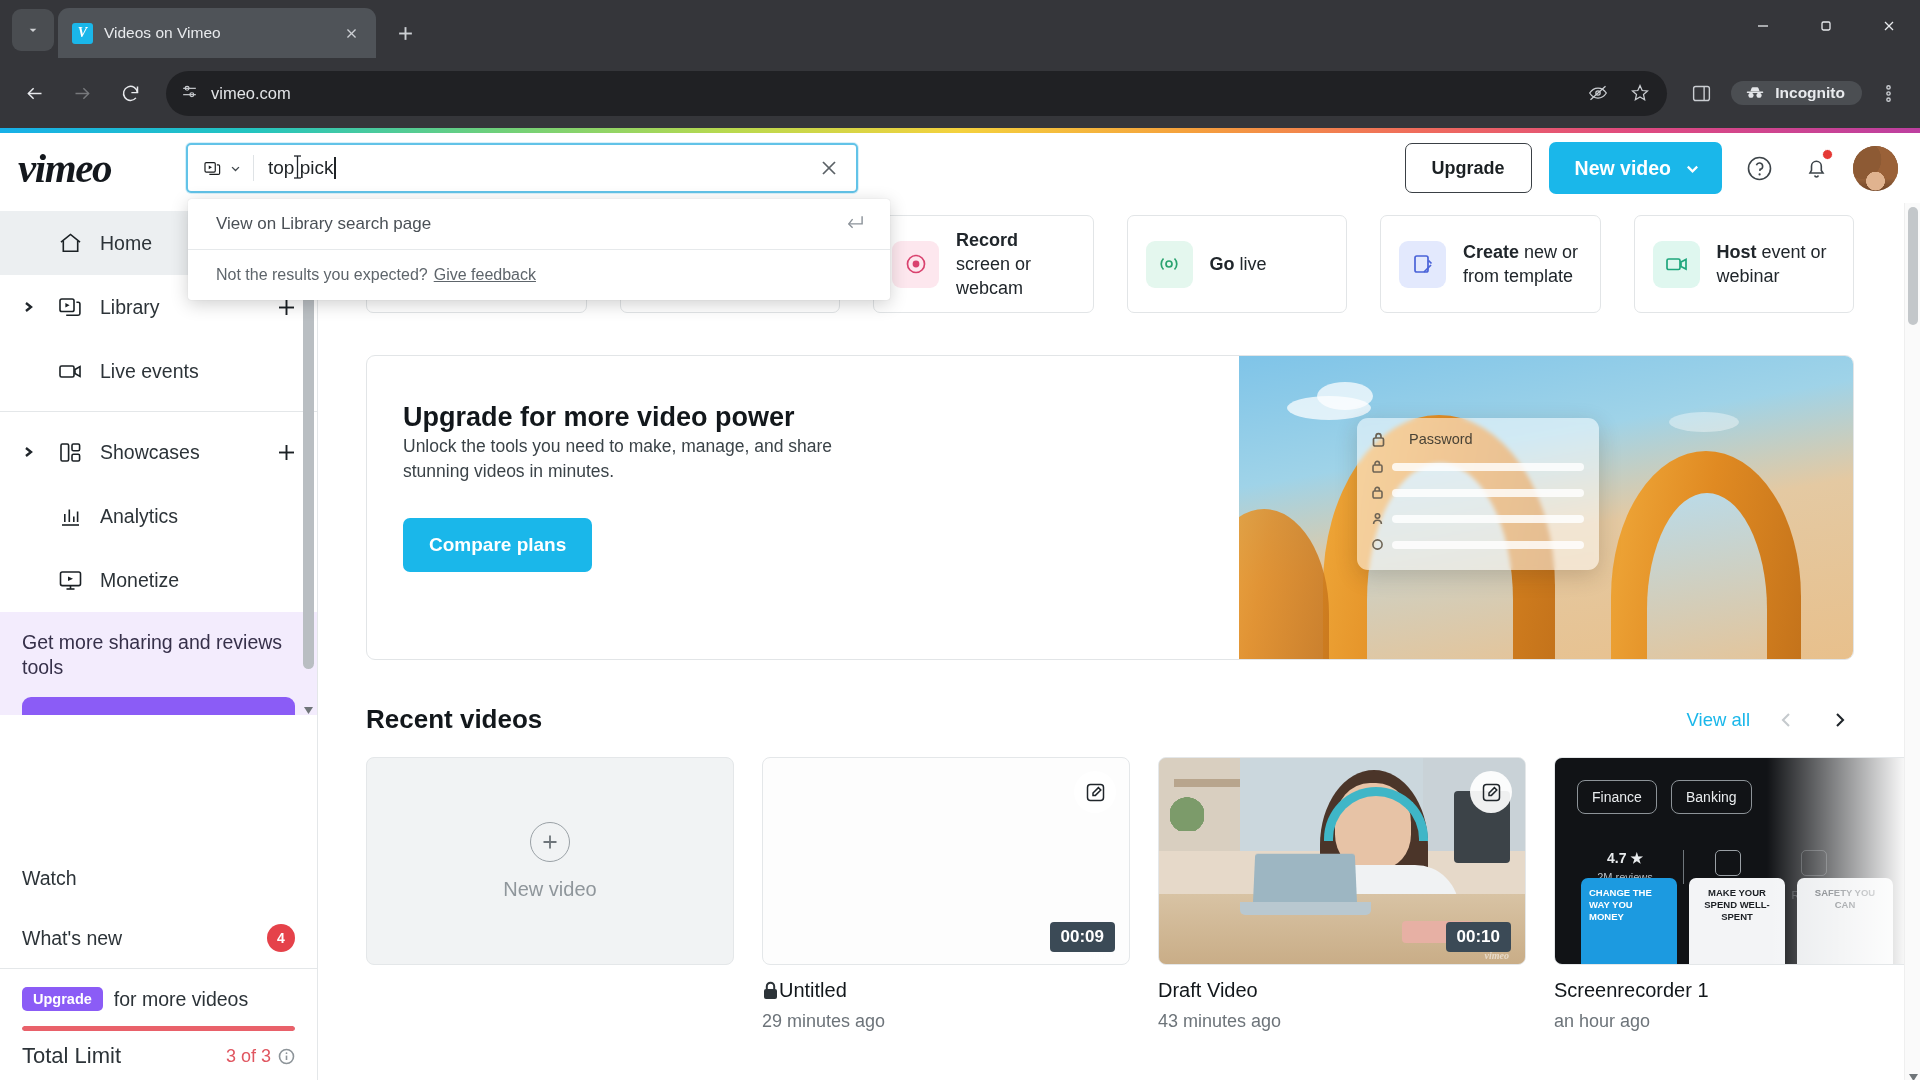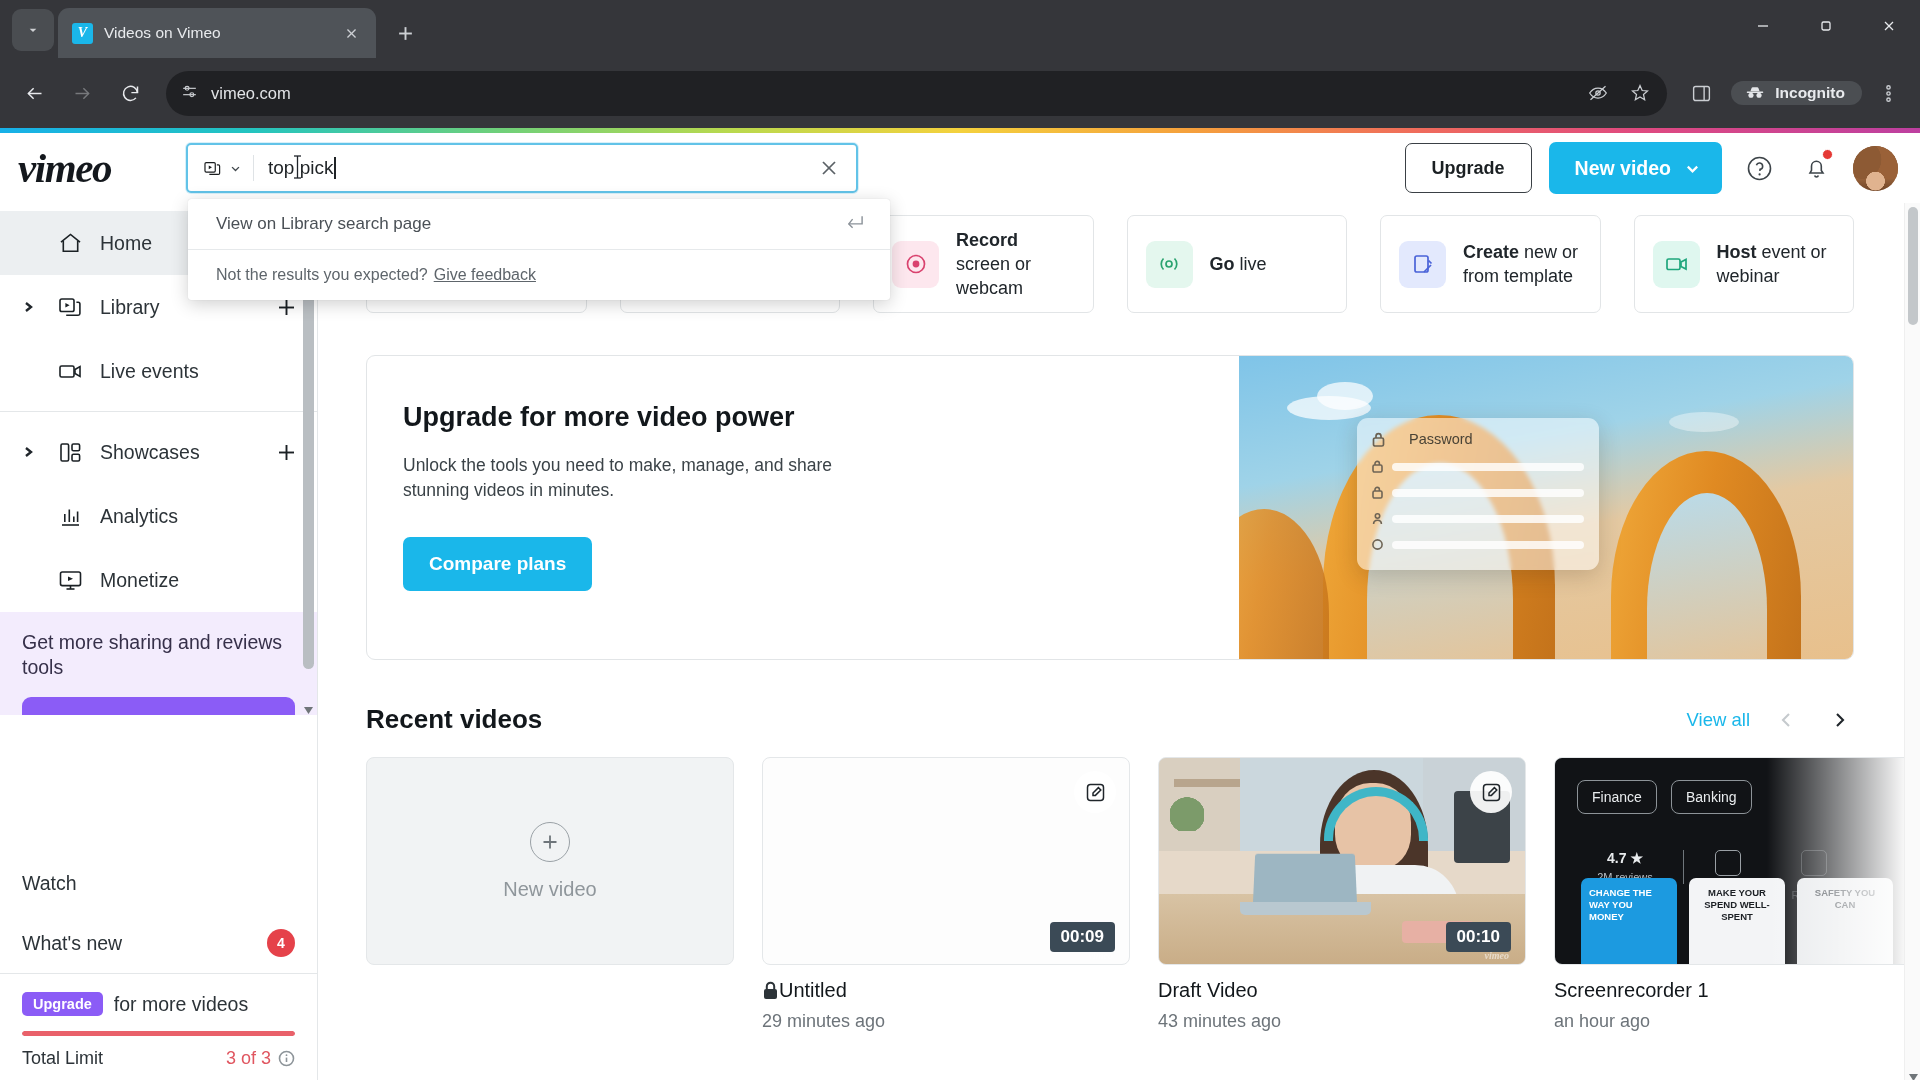--- a/index.html
+++ b/index.html
@@ -195,21 +195,21 @@
   .badge-red { width: 28px; height: 28px; border-radius: 50%; background: #e5424a; color: #fff;
     font-size: 14px; font-weight: bold; display: flex; align-items: center; justify-content: center; }
   .sb-limit { border-top: 1px solid #e4e7e9; padding: 18px 22px 16px 22px; }
   .limit-row1 { display: flex; align-items: center; gap: 11px; }
   .chip-upgrade { background: #8b5cf6; color: #fff; font-size: 14.5px; font-weight: bold;
     padding: 4px 11px; border-radius: 5px; cursor: pointer; }
   .limit-row1 .lbl { font-size: 19.5px; color: #2c3338; }
   .limit-bar { margin-top: 15px; height: 5px; border-radius: 3px; background: #eceff1; overflow: hidden; }
   .limit-bar .fill { height: 5px; background: #e9616a; border-radius: 3px; }
   .limit-row2 { display: flex; align-items: center; justify-content: space-between; margin-top: 12px; }
-  .limit-row2 .lbl { font-size: 18px; color: #2c3338; }
+  .limit-row2 .lbl { font-size: 22px; color: #2c3338; }
   .limit-right { display: flex; align-items: center; gap: 7px; font-size: 18px; color: #e05660; }
   .limit-right svg { width: 17px; height: 17px; stroke: #8d9499; fill: none; stroke-width: 1.6; }
 
   
   .main { flex: 1; overflow: hidden; position: relative; background: #fff; padding: 0 0 0 0; }
   .main-inner { padding: 12px 66px 0 48px; }
 
   .quickrow { display: flex; gap: 33px; }
   .qcard {
     flex: 1; height: 98px; border: 1px solid #e2e5e7; border-radius: 7px; background: #fff;
@@ -220,21 +220,21 @@
   .qicon svg { width: 24px; height: 24px; fill: none; stroke-width: 1.7; }
   .qtext { font-size: 18px; color: #20262b; line-height: 1.35; }
   .qtext b { font-weight: bold; }
 
   .upgrade-banner {
     margin-top: 42px; border: 1px solid #e2e5e7; border-radius: 9px; overflow: hidden;
     display: flex; height: 305px; background: #fff;
   }
   .ub-left { flex: 1; padding: 46px 0 0 36px; }
   .ub-title { font-size: 27px; font-weight: bold; color: #12171b; }
-  .ub-sub { margin-top: 20px; font-size: 17.5px; color: #3b4348; line-height: 1.45; max-width: 440px; }
+  .ub-sub { margin-top: 1px; font-size: 17.5px; color: #3b4348; line-height: 1.45; max-width: 440px; }
   .ub-btn { margin-top: 33px; display: inline-flex; align-items: center; height: 54px; padding: 0 26px;
     border-radius: 7px; background: #1ab7ea; color: #fff; font-size: 19px; font-weight: bold; cursor: pointer; }
   .ub-art { width: 614px; flex: none; position: relative; overflow: hidden;
     background: linear-gradient(170deg,#7fc4e8 0%,#9fd3e8 32%,#e4c9a2 56%,#e8c08c 100%); }
   .ub-sky-cloud { position: absolute; border-radius: 50%; background: rgba(255,255,255,.72); }
   .arch {
     position: absolute; bottom: 0; border-radius: 50% 50% 0 0 / 70% 70% 0 0;
     background: linear-gradient(100deg,#f0a93a 0%, #e08a22 48%, #c4731b 100%);
   }
   .arch-inner { position: absolute; bottom: 0; background: linear-gradient(170deg,#b9dbea,#e3c59c);

